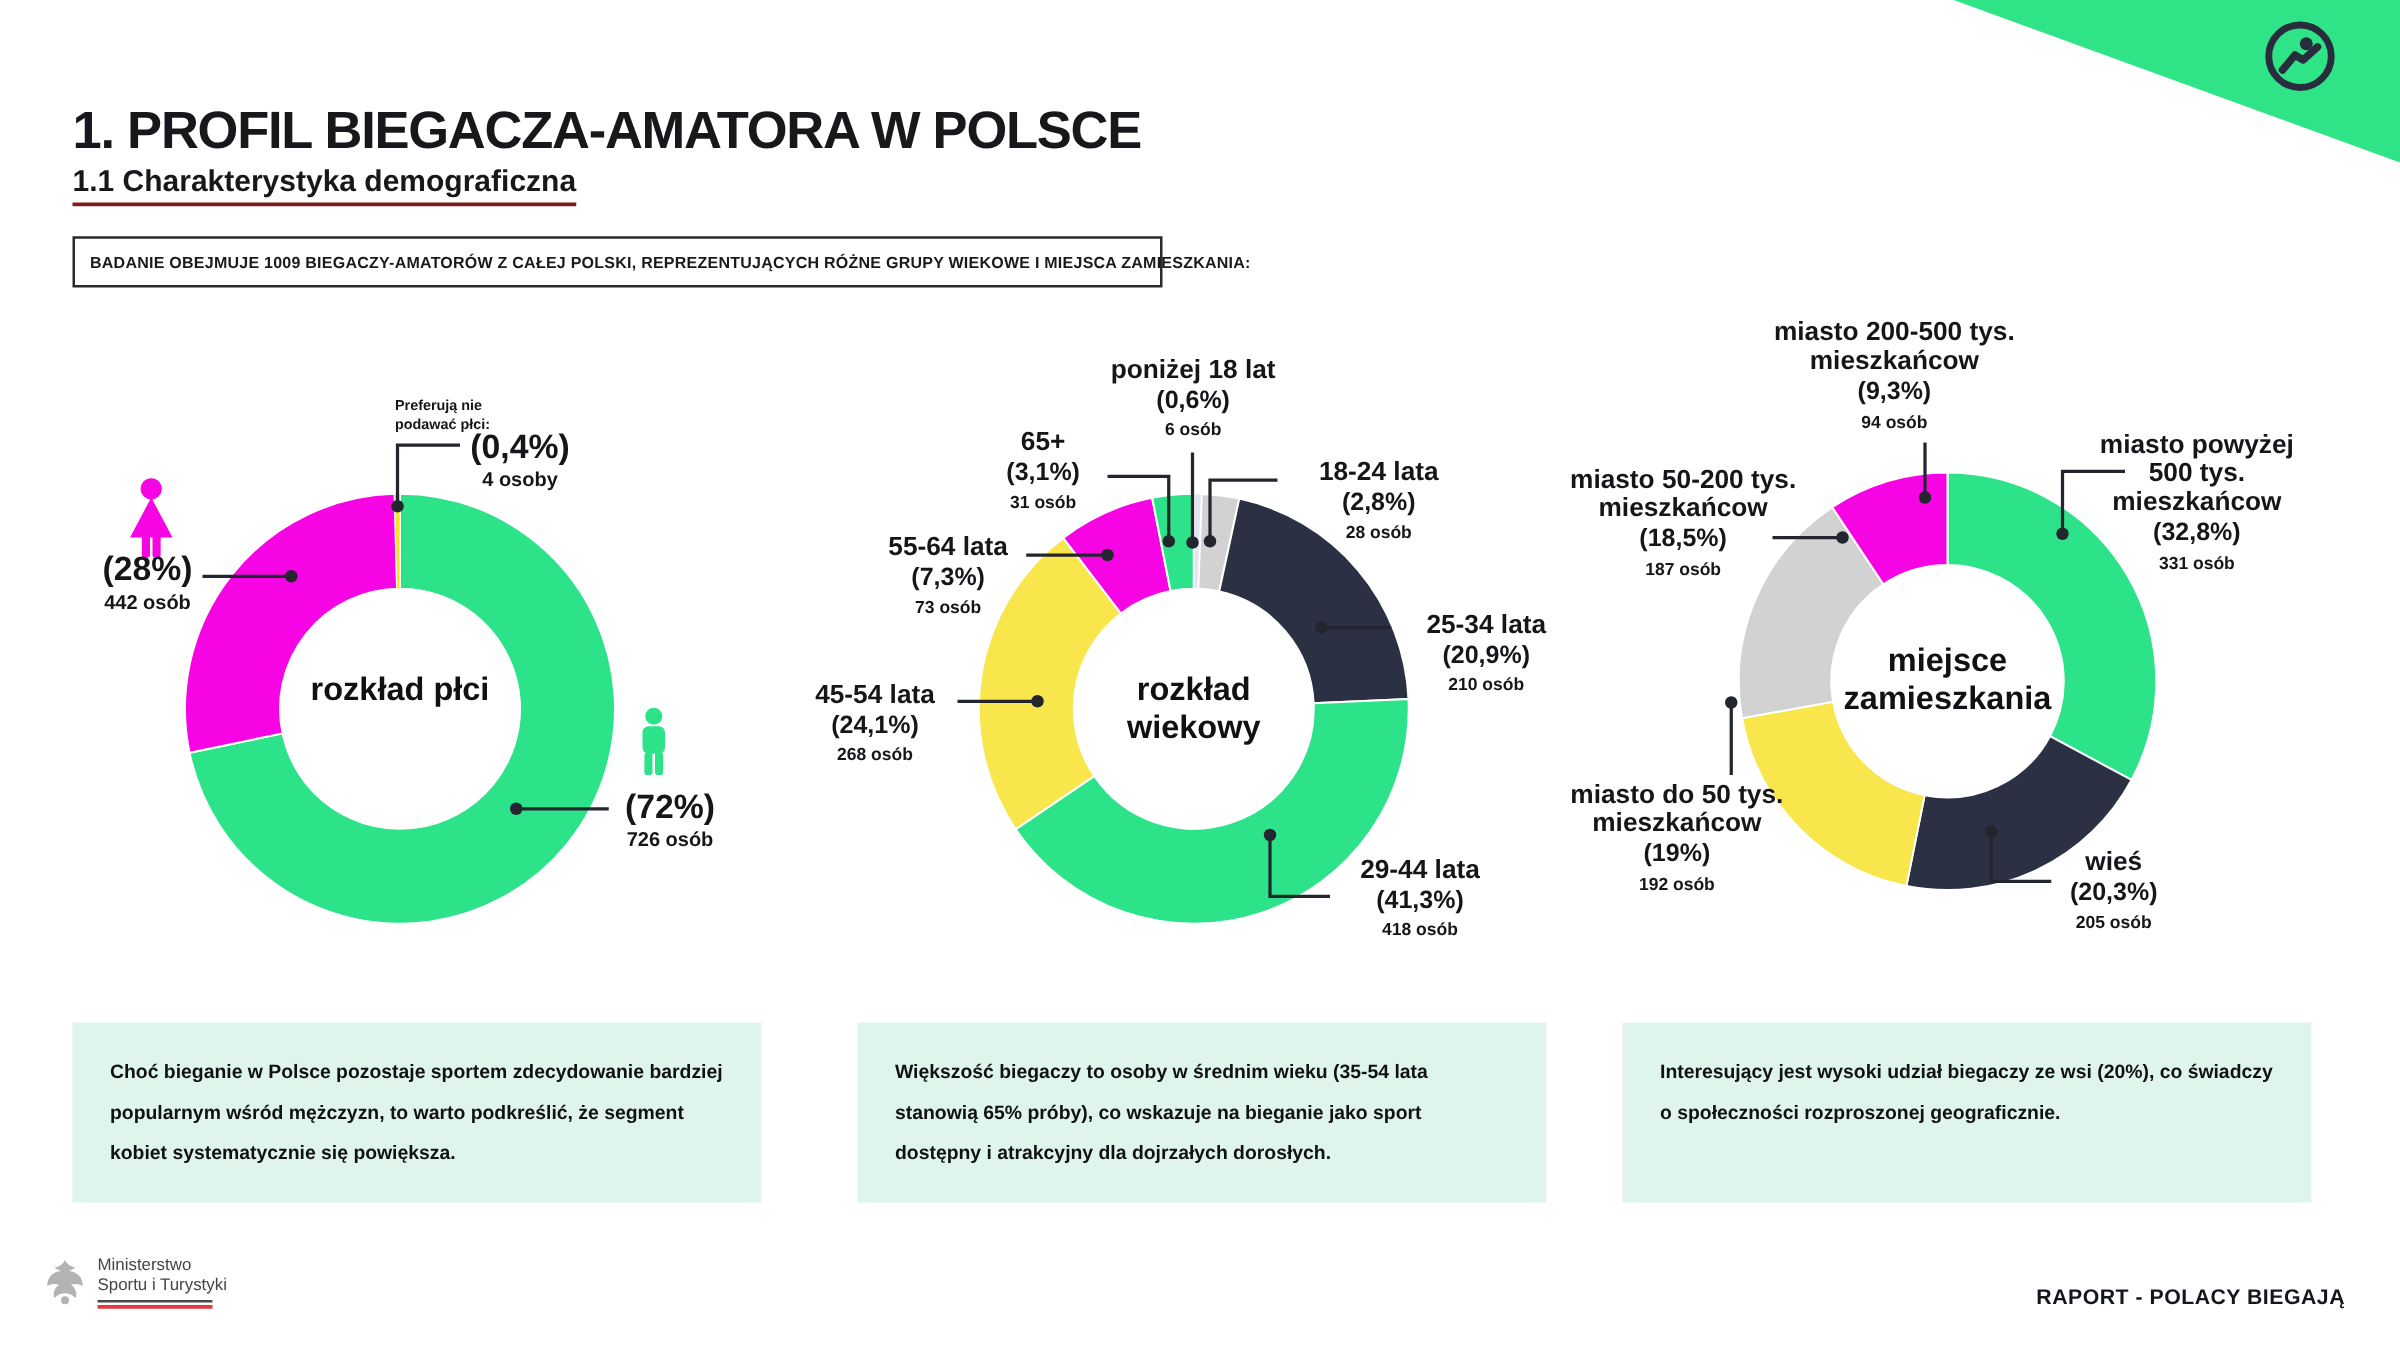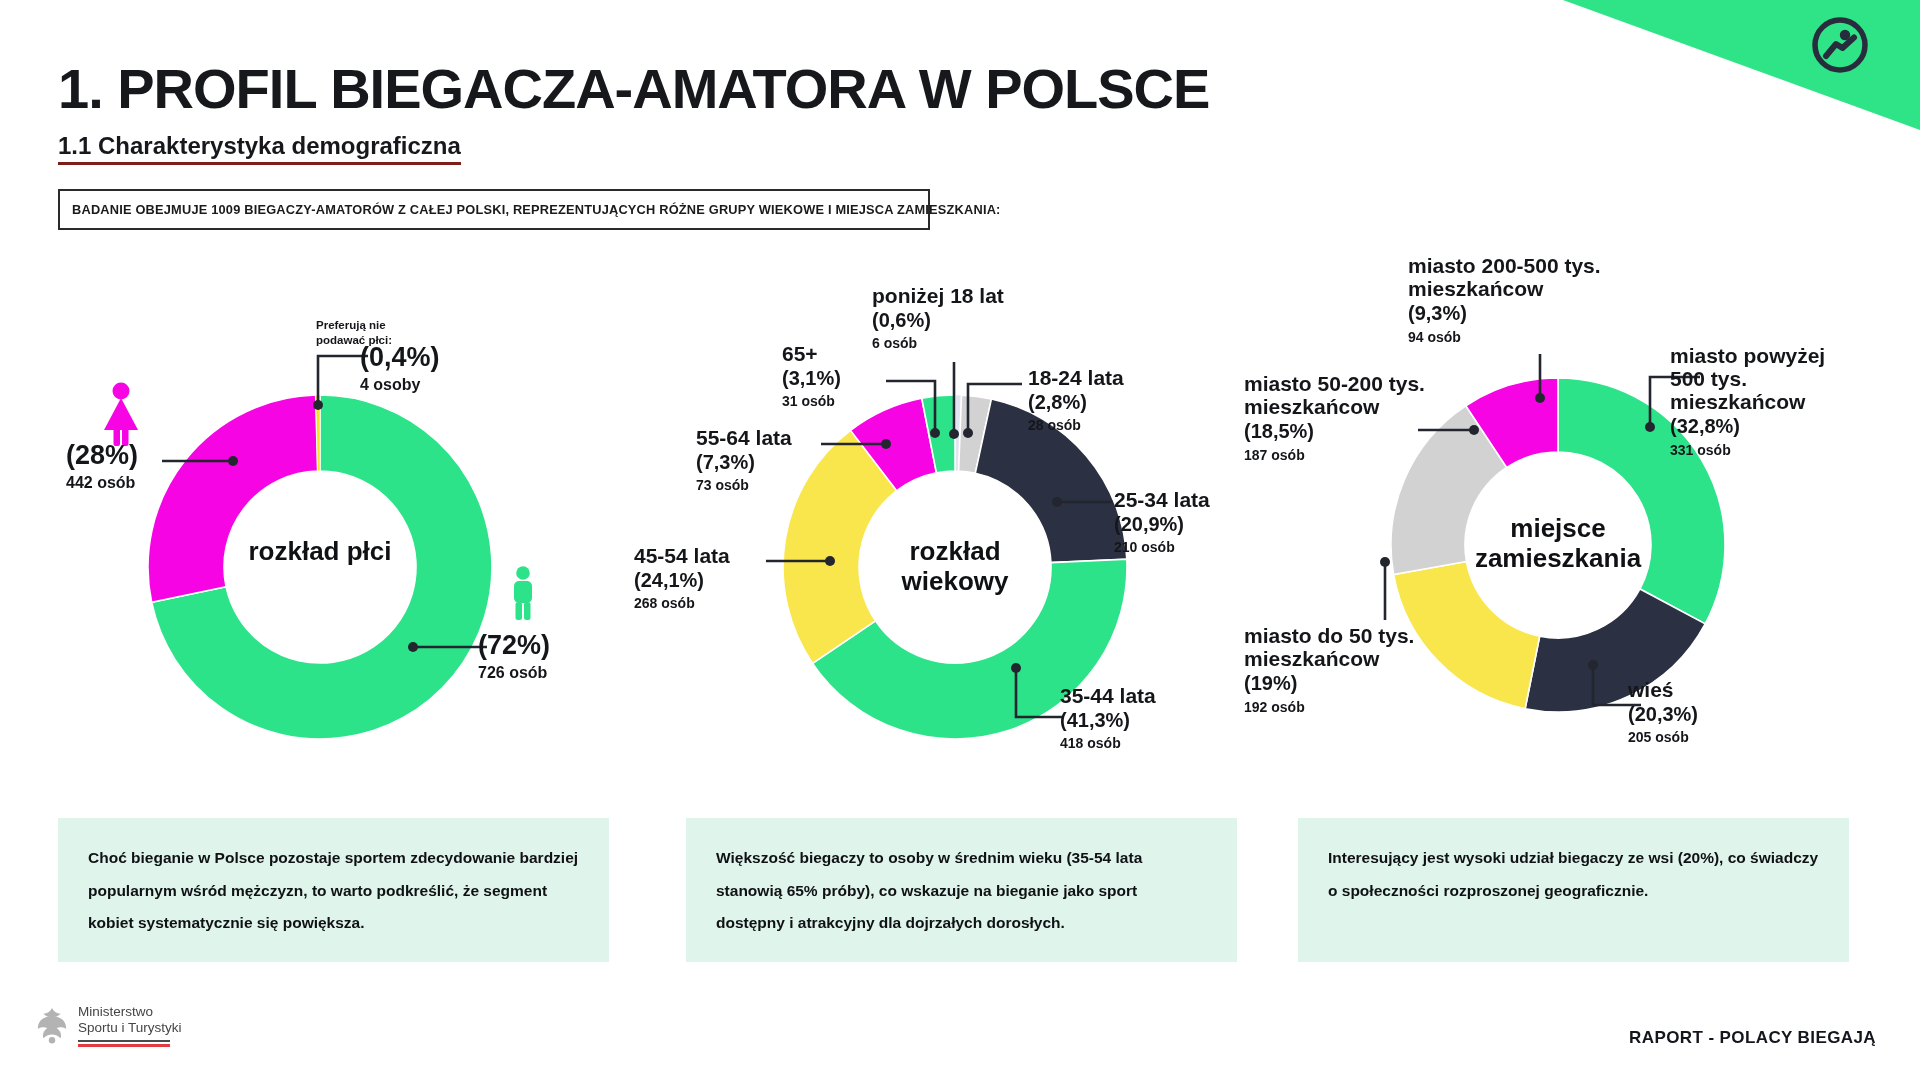--- a/index.html
+++ b/index.html
@@ -1,40 +1,40 @@
 <!DOCTYPE html>
 <html lang="pl"><head>
 <meta charset="utf-8">
 <style>
   html,body{margin:0;padding:0;background:#ffffff;}
   .page{position:relative;width:1920px;height:1080px;background:#ffffff;overflow:hidden;
         font-family:"Liberation Sans", sans-serif;color:#131417;}
 
   
-  .page-title{position:absolute;left:58px;top:56px;font-size:56px;font-weight:bold;
+  .page-title{position:absolute;left:58px;top:80px;font-size:42px;font-weight:bold;
               letter-spacing:-1px;color:#17181c;}
   .section-title{position:absolute;left:58px;top:132px;font-size:24px;font-weight:bold;
                  color:#17181c;border-bottom:3px solid #7f1d1d;padding-bottom:2px;}
   .study-badge{position:absolute;left:58px;top:189px;width:872px;height:41px;
                border:2px solid #2a2a2a;display:flex;align-items:center;
                padding:0 12px;box-sizing:border-box;font-size:12.8px;font-weight:bold;
                letter-spacing:.2px;white-space:nowrap;color:#1a1a1a;}
 
   
   .corner-triangle{position:absolute;top:0;right:0;width:357px;height:130px;
                    clip-path:polygon(0 0,100% 0,100% 100%);background:#2EE487;}
   .corner-icon{position:absolute;left:1808px;top:13px;}
 
   
   .charts-canvas{position:absolute;left:0;top:0;}
   .lead{fill:none;stroke:#23262e;stroke-width:2.6px;}
   .dot{fill:#23262e;}
 
   
-  .callout{position:absolute;color:#15161a;}
+  .callout{position:absolute;text-align:center;color:#15161a;}
   .callout .n{font-weight:bold;font-size:21px;line-height:1.1;}
   .callout .p{font-weight:bold;font-size:20px;line-height:1.12;margin-top:2px;}
   .callout .c{font-weight:bold;font-size:14px;margin-top:4px;}
   .callout.big .p{font-size:27px;}
   .callout.big .c{font-size:16px;}
   .note-small{position:absolute;width:92px;font-size:11.5px;font-weight:bold;
               line-height:1.3;text-align:left;color:#15161a;}
   .center-label{position:absolute;text-align:center;font-weight:bold;font-size:26px;
                 line-height:1.15;color:#101114;}
 
@@ -170,21 +170,21 @@
     <div class="n">18-24 lata</div>
     <div class="p">(2,8%)</div>
     <div class="c">28 osób</div>
   </div>
   <div class="callout" style="left:1114px;top:488px;width:150px;">
     <div class="n">25-34 lata</div>
     <div class="p">(20,9%)</div>
     <div class="c">210 osób</div>
   </div>
   <div class="callout" style="left:1060px;top:684px;width:152px;">
-    <div class="n">35-44 lata</div>
+    <div class="n">29-44 lata</div>
     <div class="p">(41,3%)</div>
     <div class="c">418 osób</div>
   </div>
   <div class="callout" style="left:634px;top:544px;width:132px;">
     <div class="n">45-54 lata</div>
     <div class="p">(24,1%)</div>
     <div class="c">268 osób</div>
   </div>
   <div class="callout" style="left:696px;top:426px;width:125px;">
     <div class="n">55-64 lata</div>

